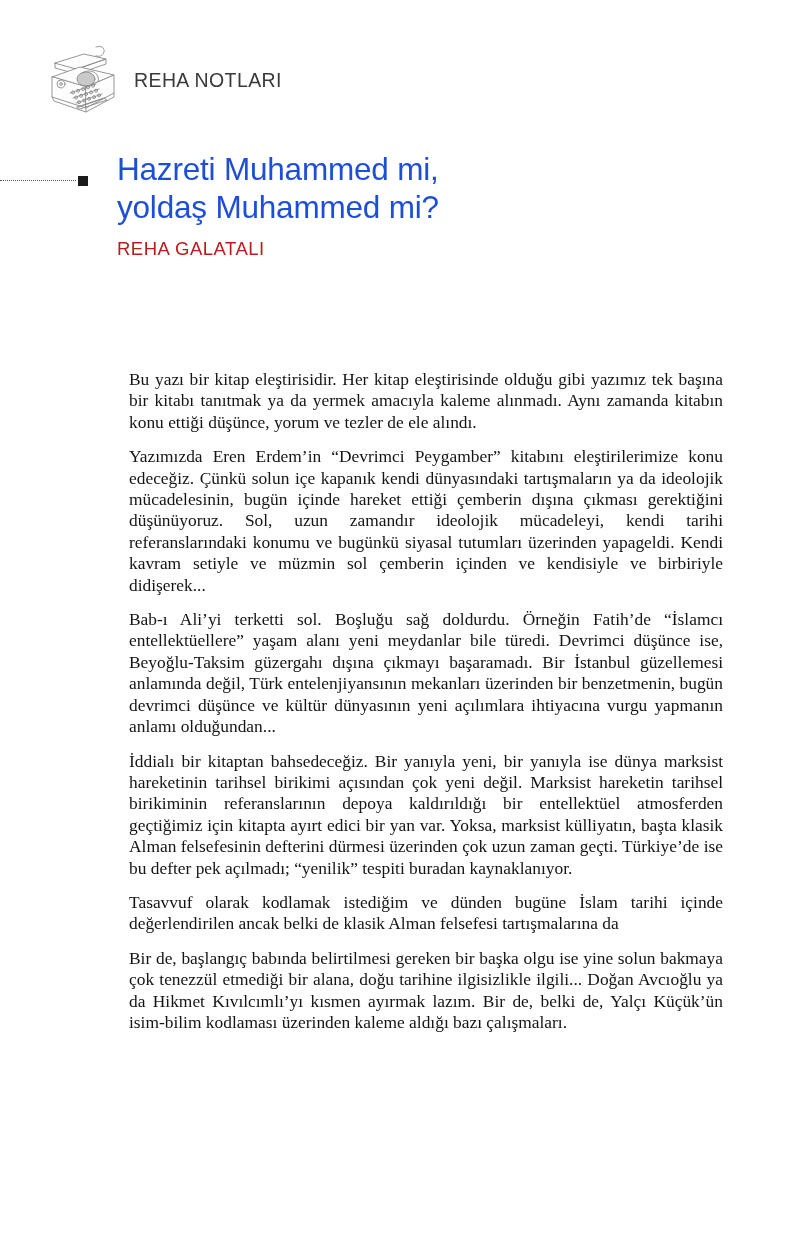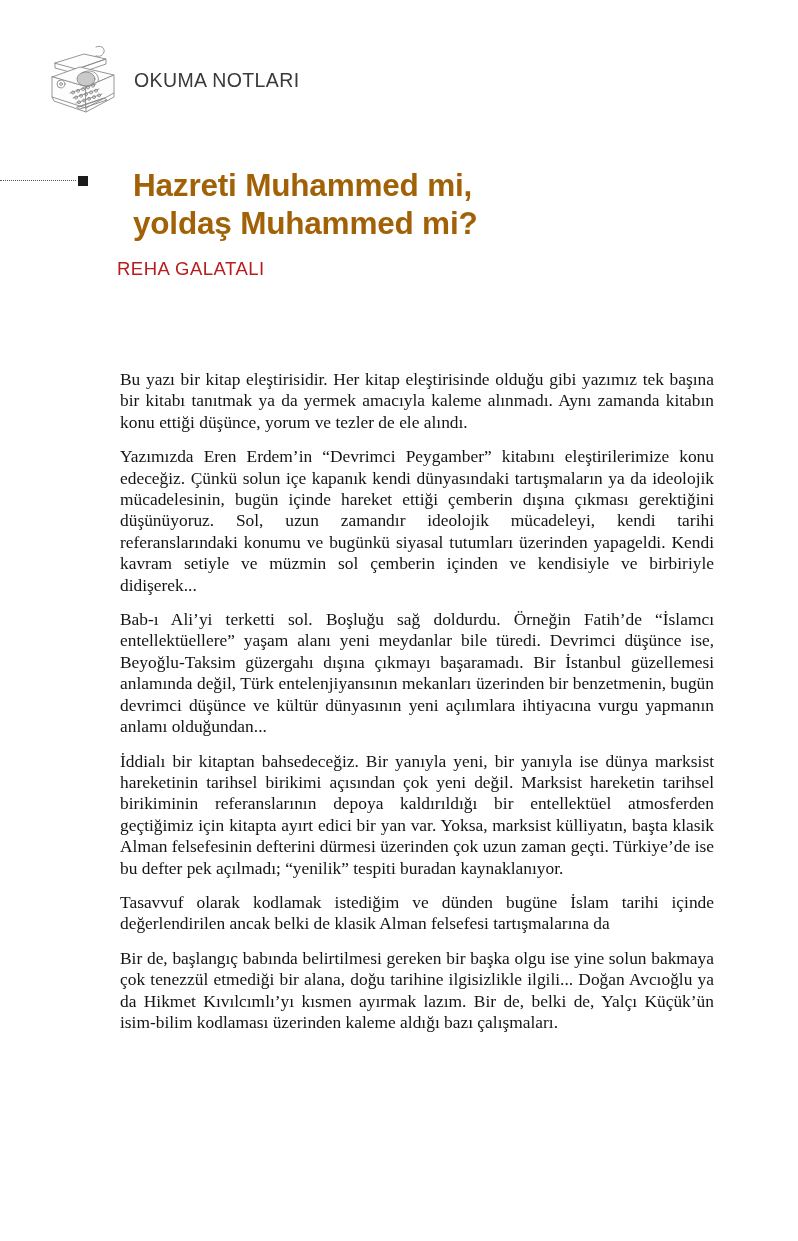--- a/index.html
+++ b/index.html
@@ -76,42 +76,42 @@
   }
 
   .title-block {
     position: absolute;
     left: 117px;
     top: 150px;
     width: 600px;
   }
   .article-title {
     font-family: "Liberation Sans", "DejaVu Sans", sans-serif;
-    font-weight: 700;
+    font-weight: 400;
     font-size: 31.5px;
     line-height: 38px;
     letter-spacing: -0.2px;
-    color: #a16207;
-    margin: 16px;
+    color: #1d4ed8;
+    margin: 0;
     white-space: pre-line;
   }
   .article-author {
     font-family: "Liberation Sans", "DejaVu Sans", sans-serif;
     font-weight: 400;
     font-size: 18.5px;
     letter-spacing: 0.5px;
     color: #b91c1c;
     margin: 12px 0 0 0;
     line-height: 1.2;
   }
 
   
   .article-body {
     position: absolute;
-    left: 120px;
+    left: 129px;
     top: 369px;
     width: 594px;
   }
   .article-body p {
     margin: 0 0 13px 0;
     font-family: "Liberation Serif", "DejaVu Serif", serif;
     font-size: 17.4px;
     line-height: 21.4px;
     text-align: justify;
     text-justify: inter-word;
@@ -174,21 +174,21 @@
             <circle cx="50" cy="56.1" r="1.5"></circle>
           <circle cx="55" cy="54.4" r="1.5"></circle>
 
           <path d="M33 66 L60 57 L63 59 L36 68 Z"></path>
 
           <path d="M8 56 L10 60 L42 71 L42 67"></path>
           <path d="M42 71 L70 56 L70 52"></path>
         </g>
       </svg>
     </span>
-    <span class="running-header-label">OKUMA NOTLARI</span>
+    <span class="running-header-label">REHA NOTLARI</span>
   </div>
 
   <div class="title-rule">
     <span class="dots"></span>
     <span class="square"></span>
   </div>
 
   <div class="title-block">
     <h1 class="article-title">Hazreti Muhammed mi,
 yoldaş Muhammed mi?</h1>

